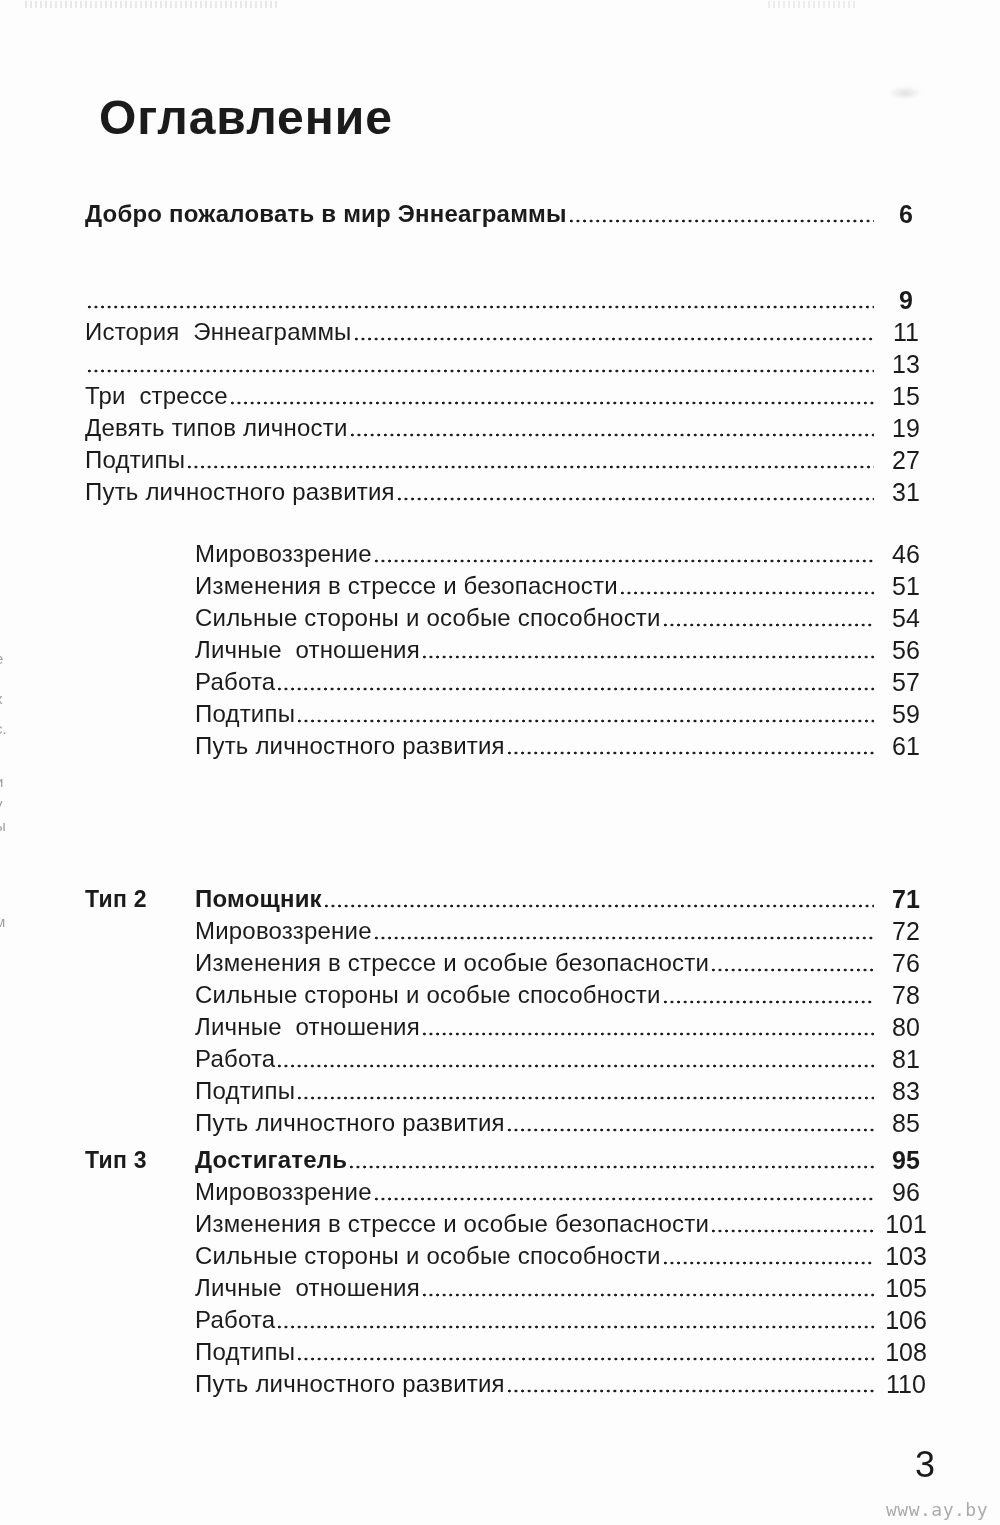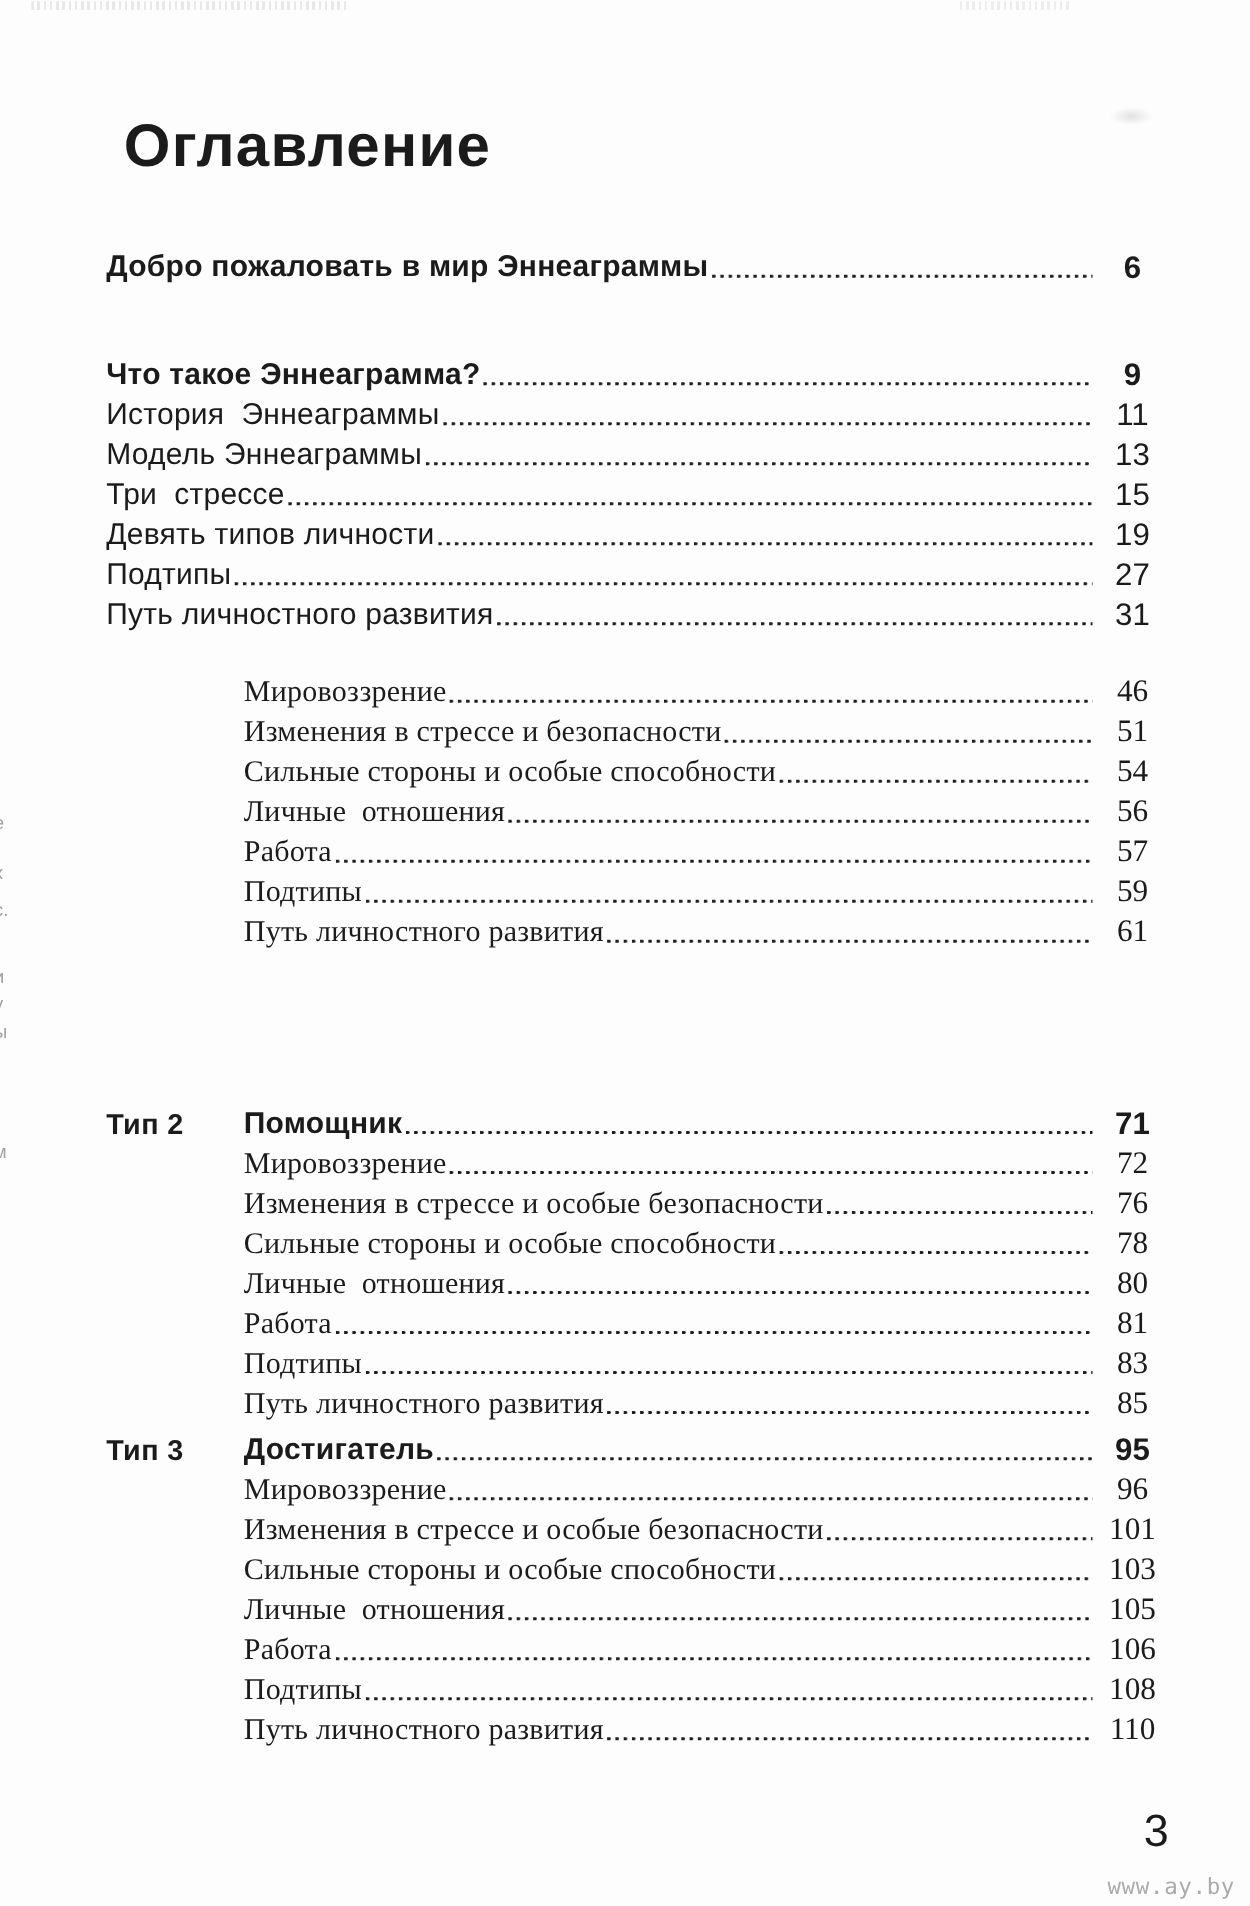--- a/index.html
+++ b/index.html
@@ -33,21 +33,21 @@
   #toc .group:nth-of-type(4) { top: 841px; margin-top: 42px; }
   #toc .group:nth-of-type(5) { top: 1144px; }
 
   .row {
     display: flex;
     align-items: flex-start;
     height: 32px;
     line-height: 32px;
     font-size: 24px;
   }
-  .row.indent { padding-left: 110px; font-family: Liberation Serif, serif; }
+  .row.indent { padding-left: 110px; }
   .row .type {
     flex: 0 0 110px;
     font-weight: 700;
     font-size: 23px;
     letter-spacing: 0.3px;
   }
   .row .label {
     flex: 0 0 auto;
     white-space: pre;
     letter-spacing: 0.2px;
@@ -136,33 +136,31 @@
         <div class="row bold">
 
       <span class="label">Добро пожаловать в мир Эннеаграммы</span>
       <span class="leader"></span>
       <span class="num">6</span>
     </div>
       </div>
       <div class="group">
         <div class="row bold">
 
-      <span class="label">Что такое Эннеаграмма?</span>
       <span class="leader"></span>
       <span class="num">9</span>
     </div>
         <div class="row">
 
       <span class="label">История  Эннеаграммы</span>
       <span class="leader"></span>
       <span class="num">11</span>
     </div>
         <div class="row">
 
-      <span class="label">Модель Эннеаграммы</span>
       <span class="leader"></span>
       <span class="num">13</span>
     </div>
         <div class="row">
 
       <span class="label">Три  стрессе</span>
       <span class="leader"></span>
       <span class="num">15</span>
     </div>
         <div class="row">

